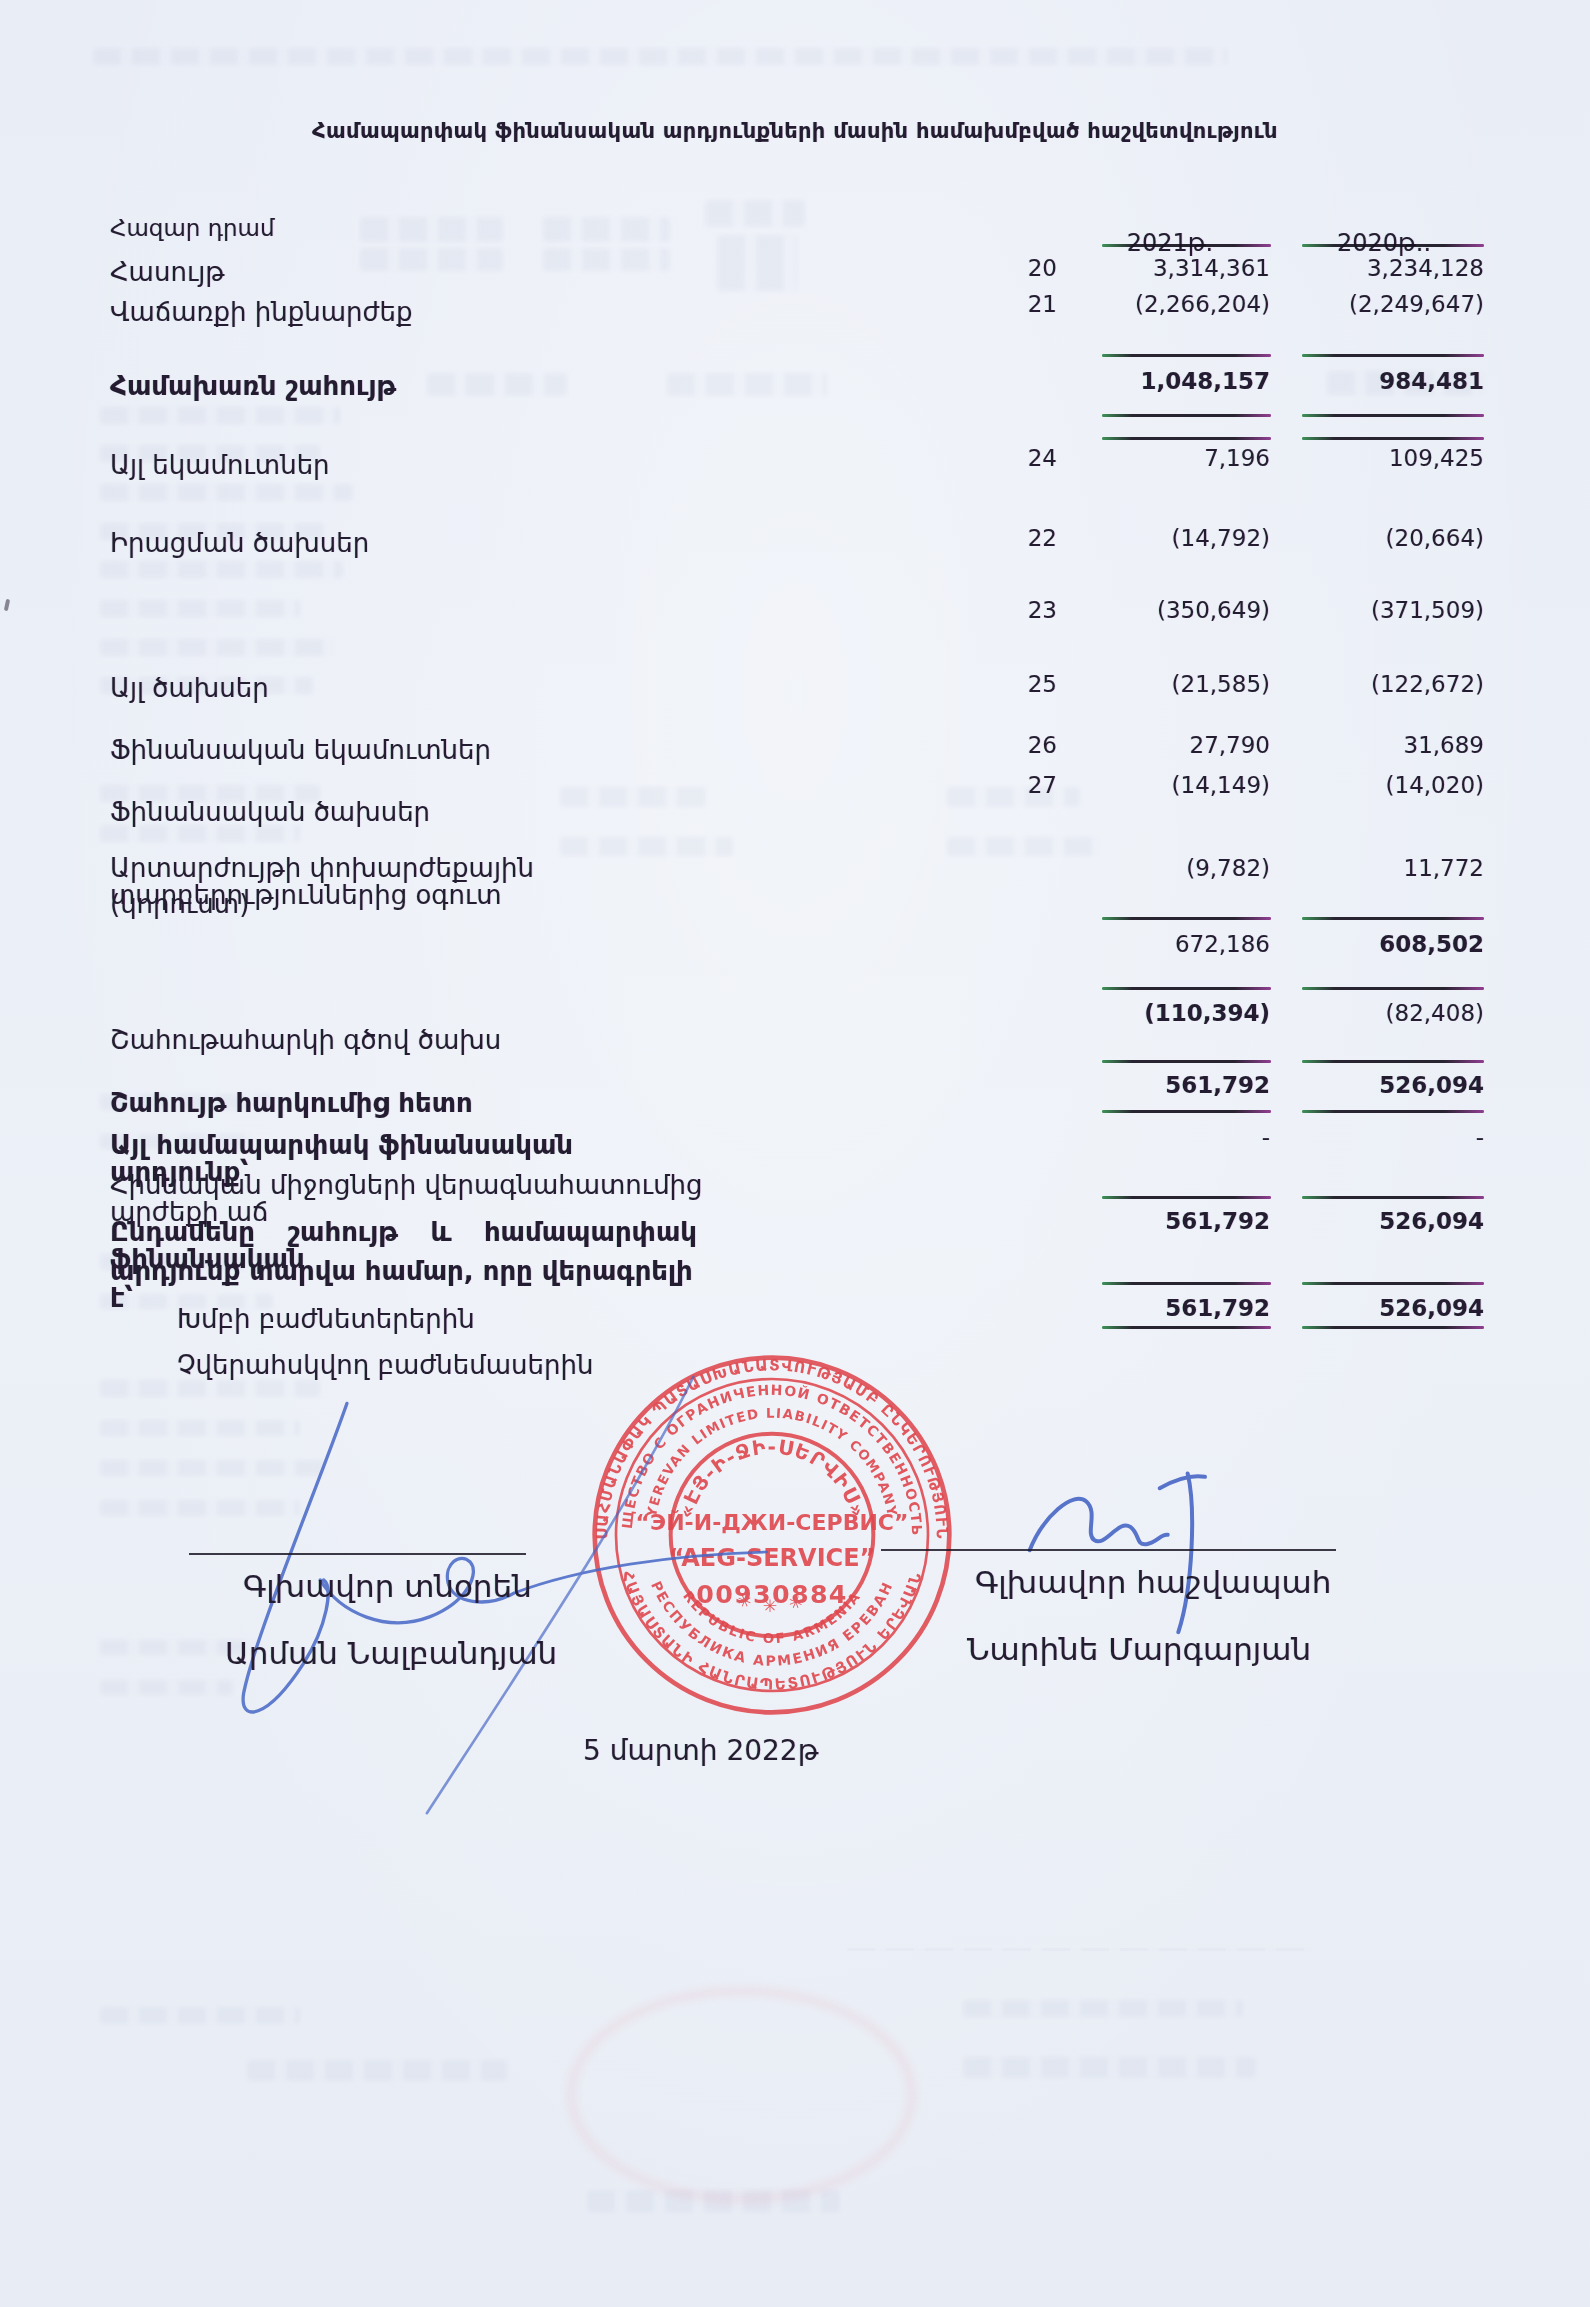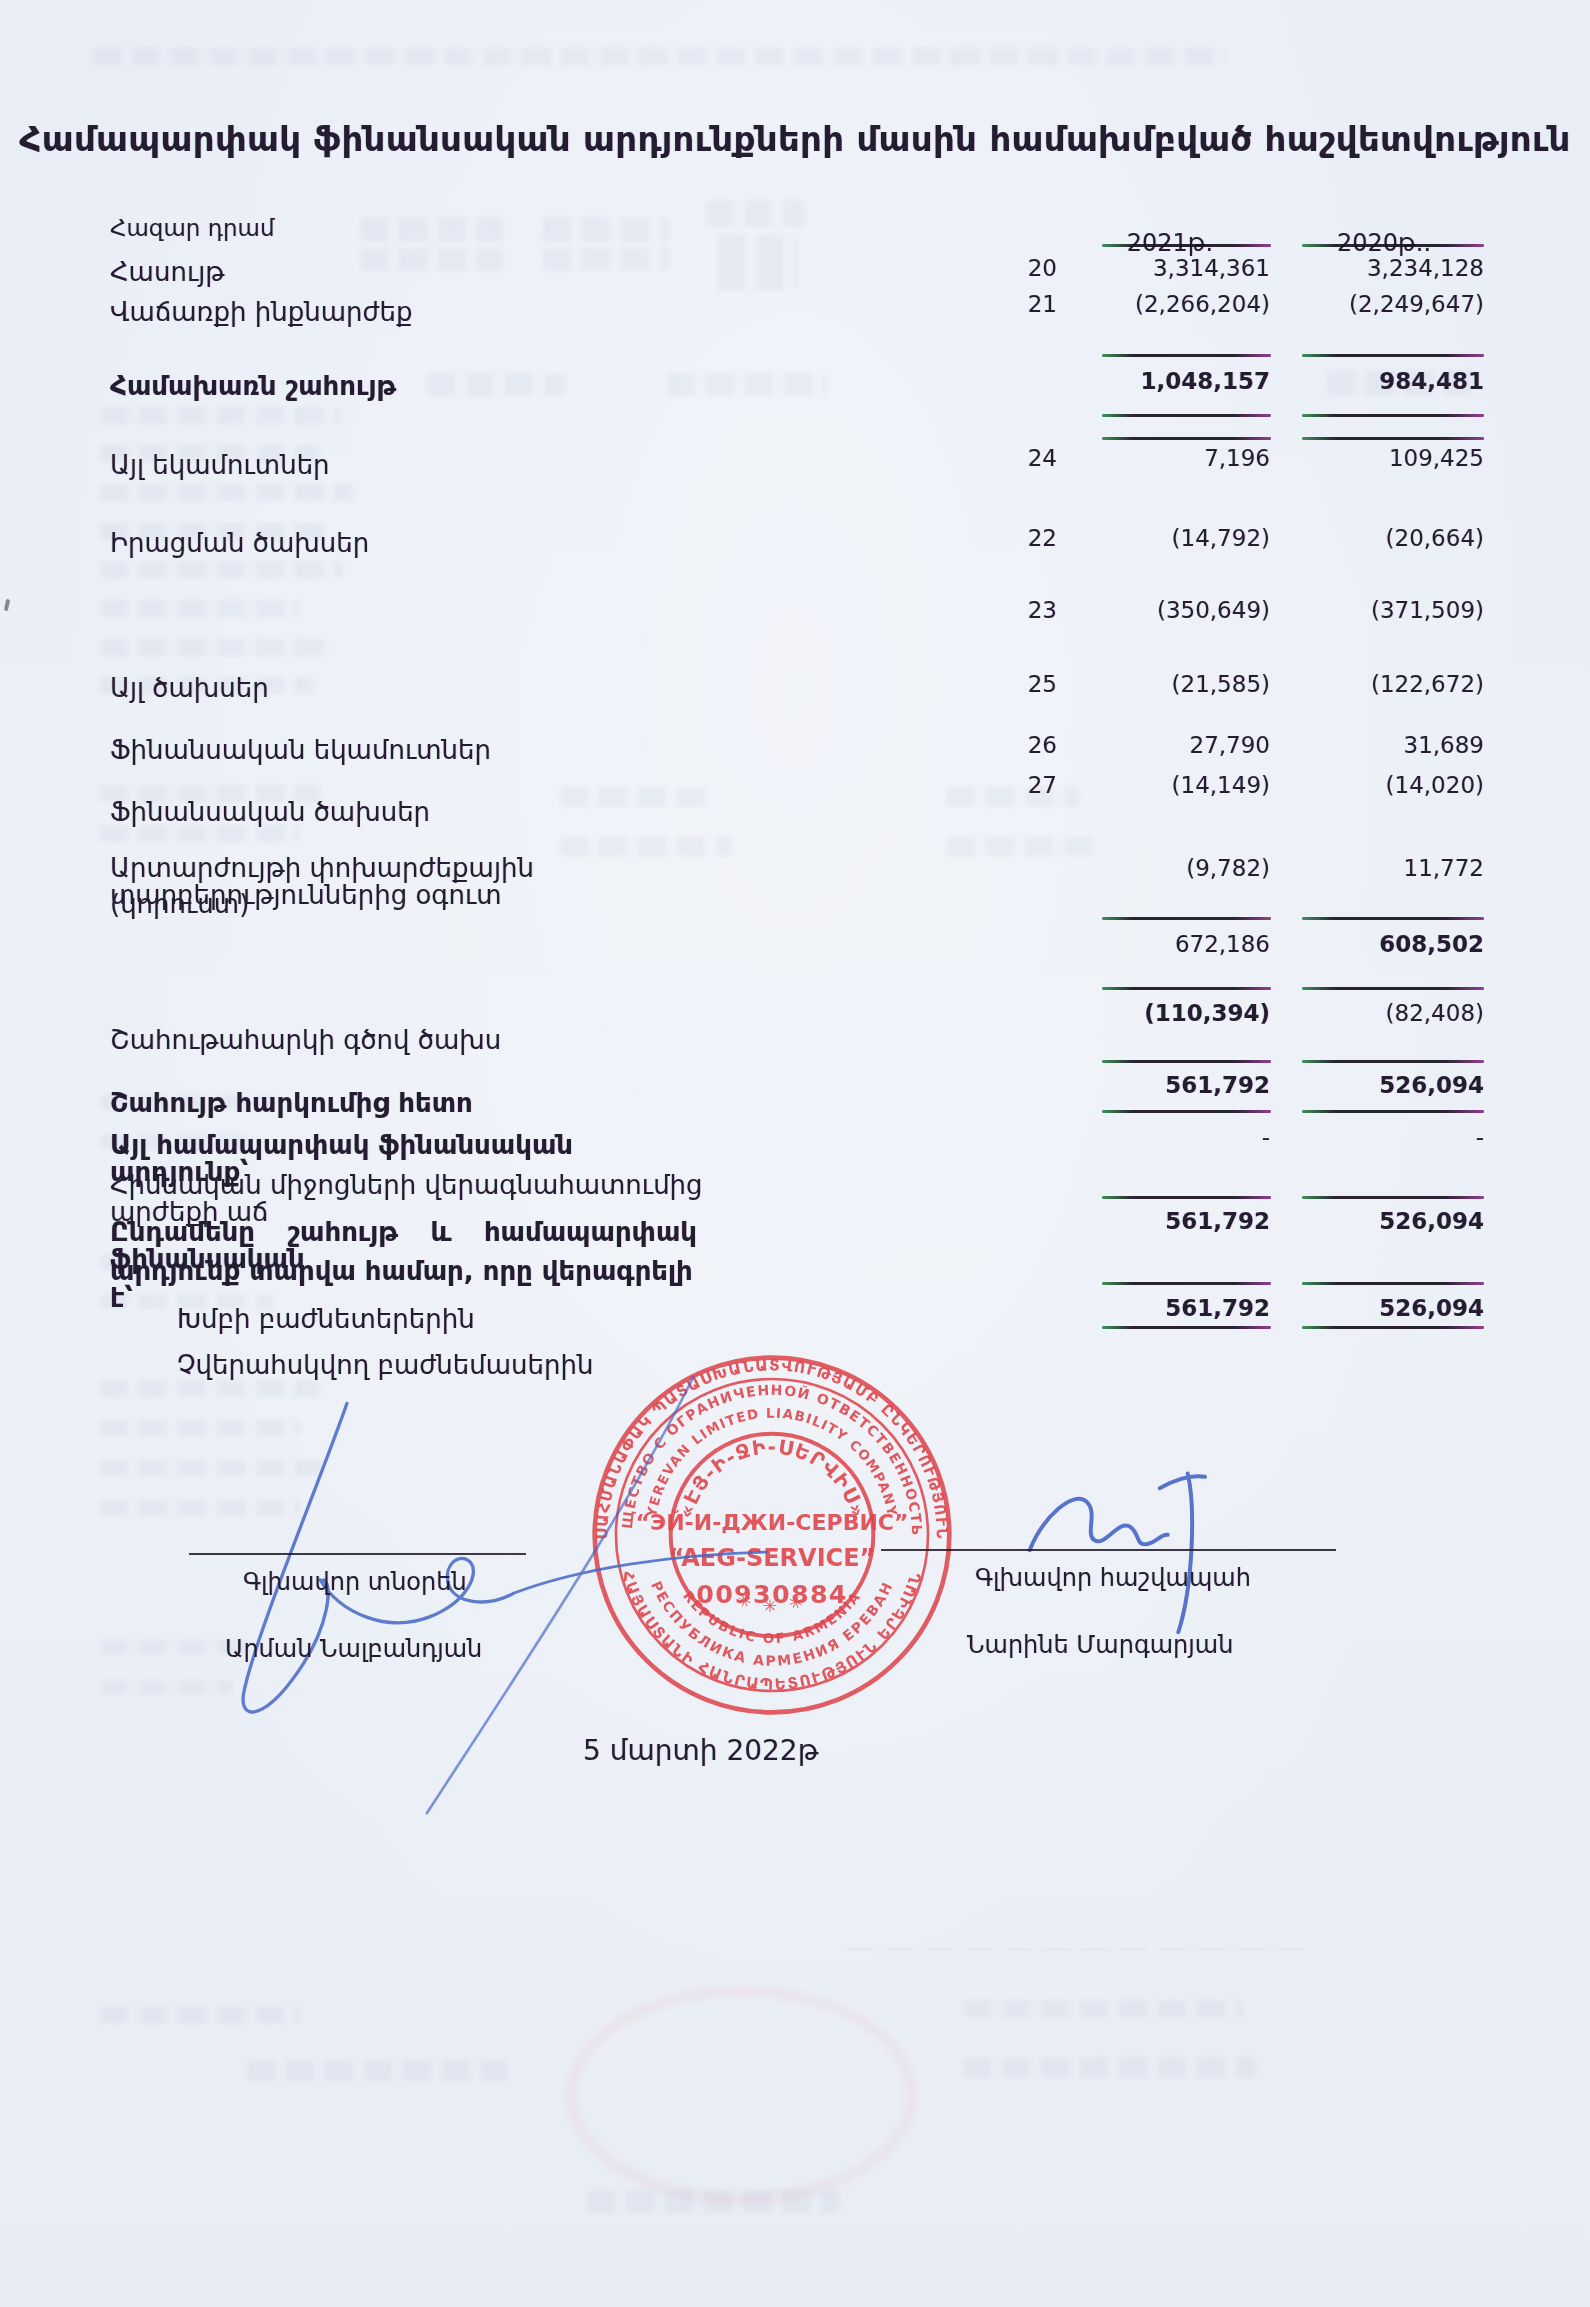--- a/index.html
+++ b/index.html
@@ -11,21 +11,21 @@
   .page{
     position:absolute;inset:0;
     background:
       radial-gradient(ellipse at 50% 30%, rgba(255,255,255,.35), rgba(0,0,0,0) 70%),
       linear-gradient(180deg,#e9edf6 0%,#ecf0f7 55%,#e8edf5 100%);
   }
   .ink{color:#241c30; text-shadow:0.7px 0 0 rgba(150,0,150,.14), -0.7px 0 0 rgba(0,140,70,.14);}
   .abs{position:absolute;}
   .title{
     left:0;right:0;text-align:center;
-    font-size:34px;font-weight:bold;letter-spacing:0.3px;
+    font-size:21px;font-weight:bold;letter-spacing:0.3px;
   }
   .lbl{left:110px;width:600px;font-size:26px;line-height:27px;}
   .lbl.indent{left:177px;}
   .b{font-weight:bold;}
   .it{}
   .note{width:60px;left:997px;text-align:right;font-size:23px;}
   .v1{width:200px;left:1070px;text-align:right;font-size:23px;}
   .v2{width:200px;left:1284px;text-align:right;font-size:23px;}
   .hdr{font-size:24px;font-weight:normal;text-align:center;margin-top:20px;}
   .rule{
@@ -36,21 +36,21 @@
   .justify-last{text-align:justify;text-align-last:justify;}
   .ghost{
     position:absolute;border-radius:4px;
     background:repeating-linear-gradient(90deg,rgba(125,138,178,.34) 0 28px,rgba(125,138,178,.05) 28px 39px);
     filter:blur(2px);opacity:.22;
   }
   .ghost.pinkring{
     background:none;border:8px solid rgba(232,120,140,.16);
     border-radius:50%;filter:blur(4px);opacity:.8;
   }
-  .sig-label{font-size:24px;}
+  .sig-label{font-size:31px;}
   .date{font-size:28px;}
   svg text{font-family:"DejaVu Sans","Liberation Sans",sans-serif;}
 </style>
 </head>
 <body>
 
 <div class="page">
 
   <div class="ghost" style="left:93px;top:48px;width:1134px;height:17.3px"></div>
   <div class="ghost" style="left:360px;top:217px;width:143px;height:25px"></div>

